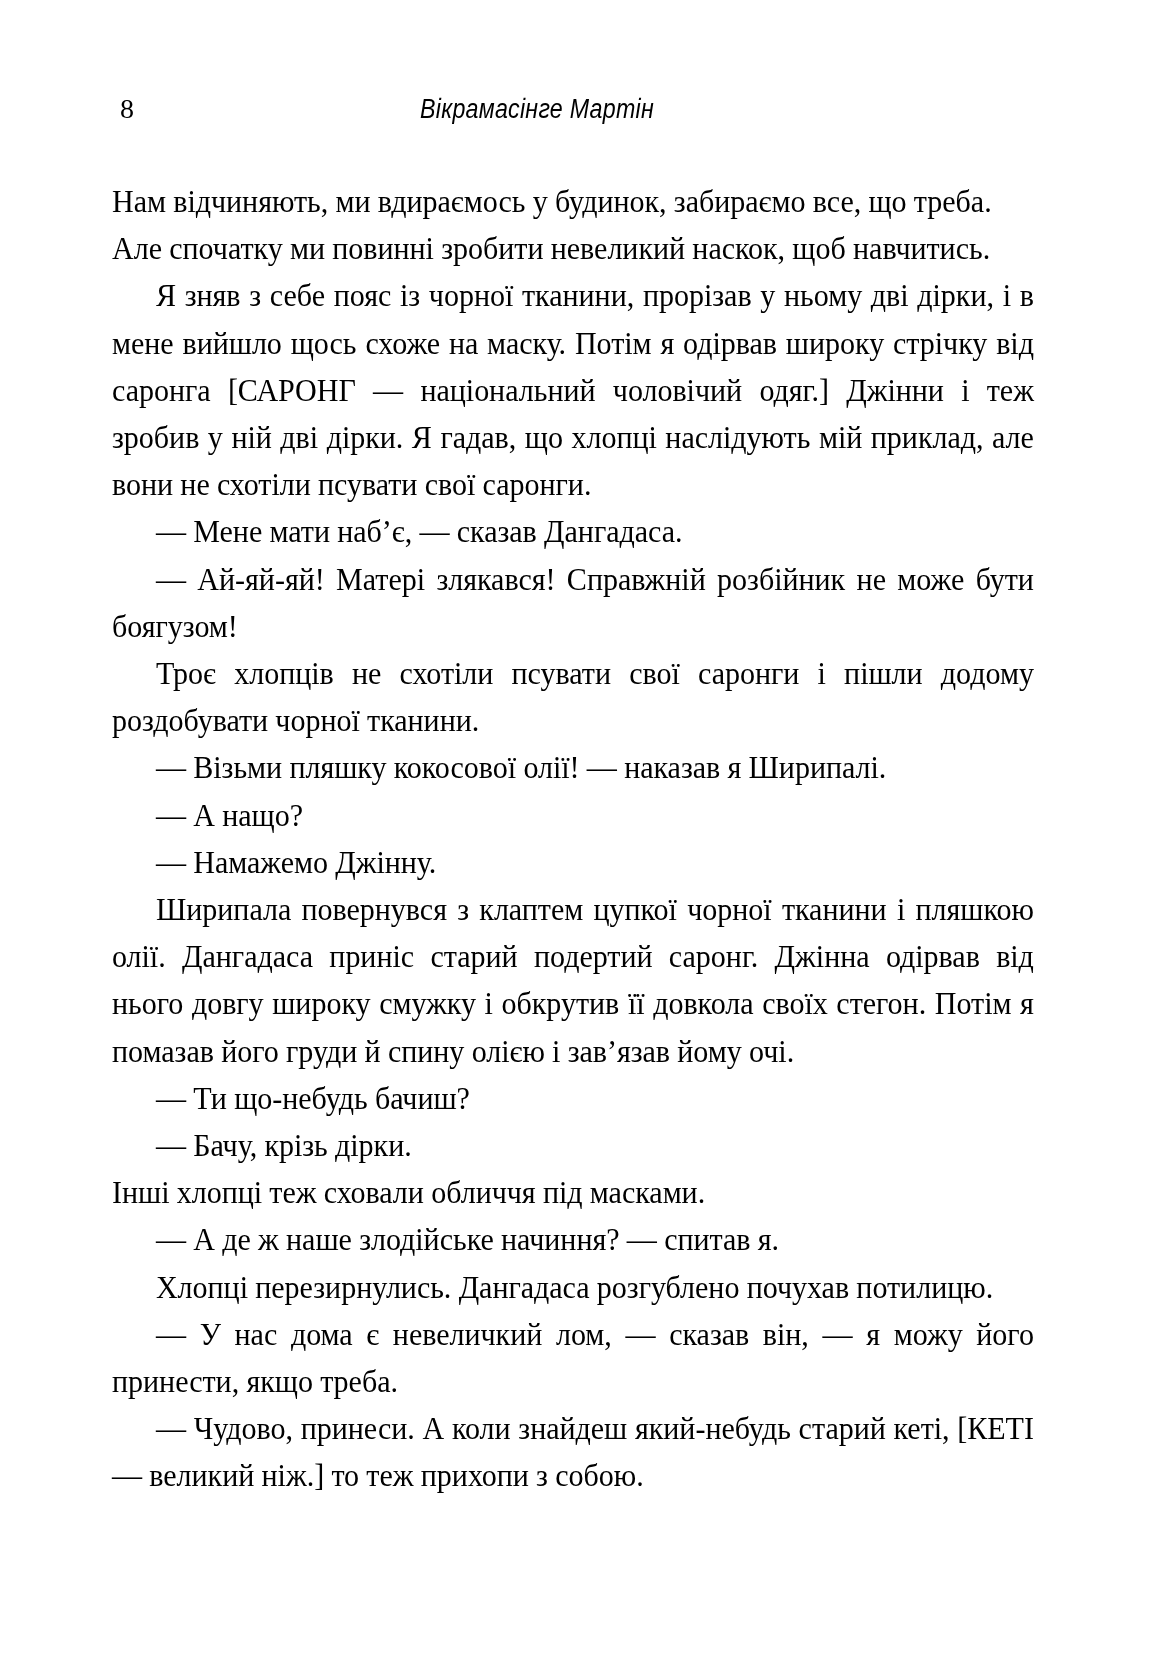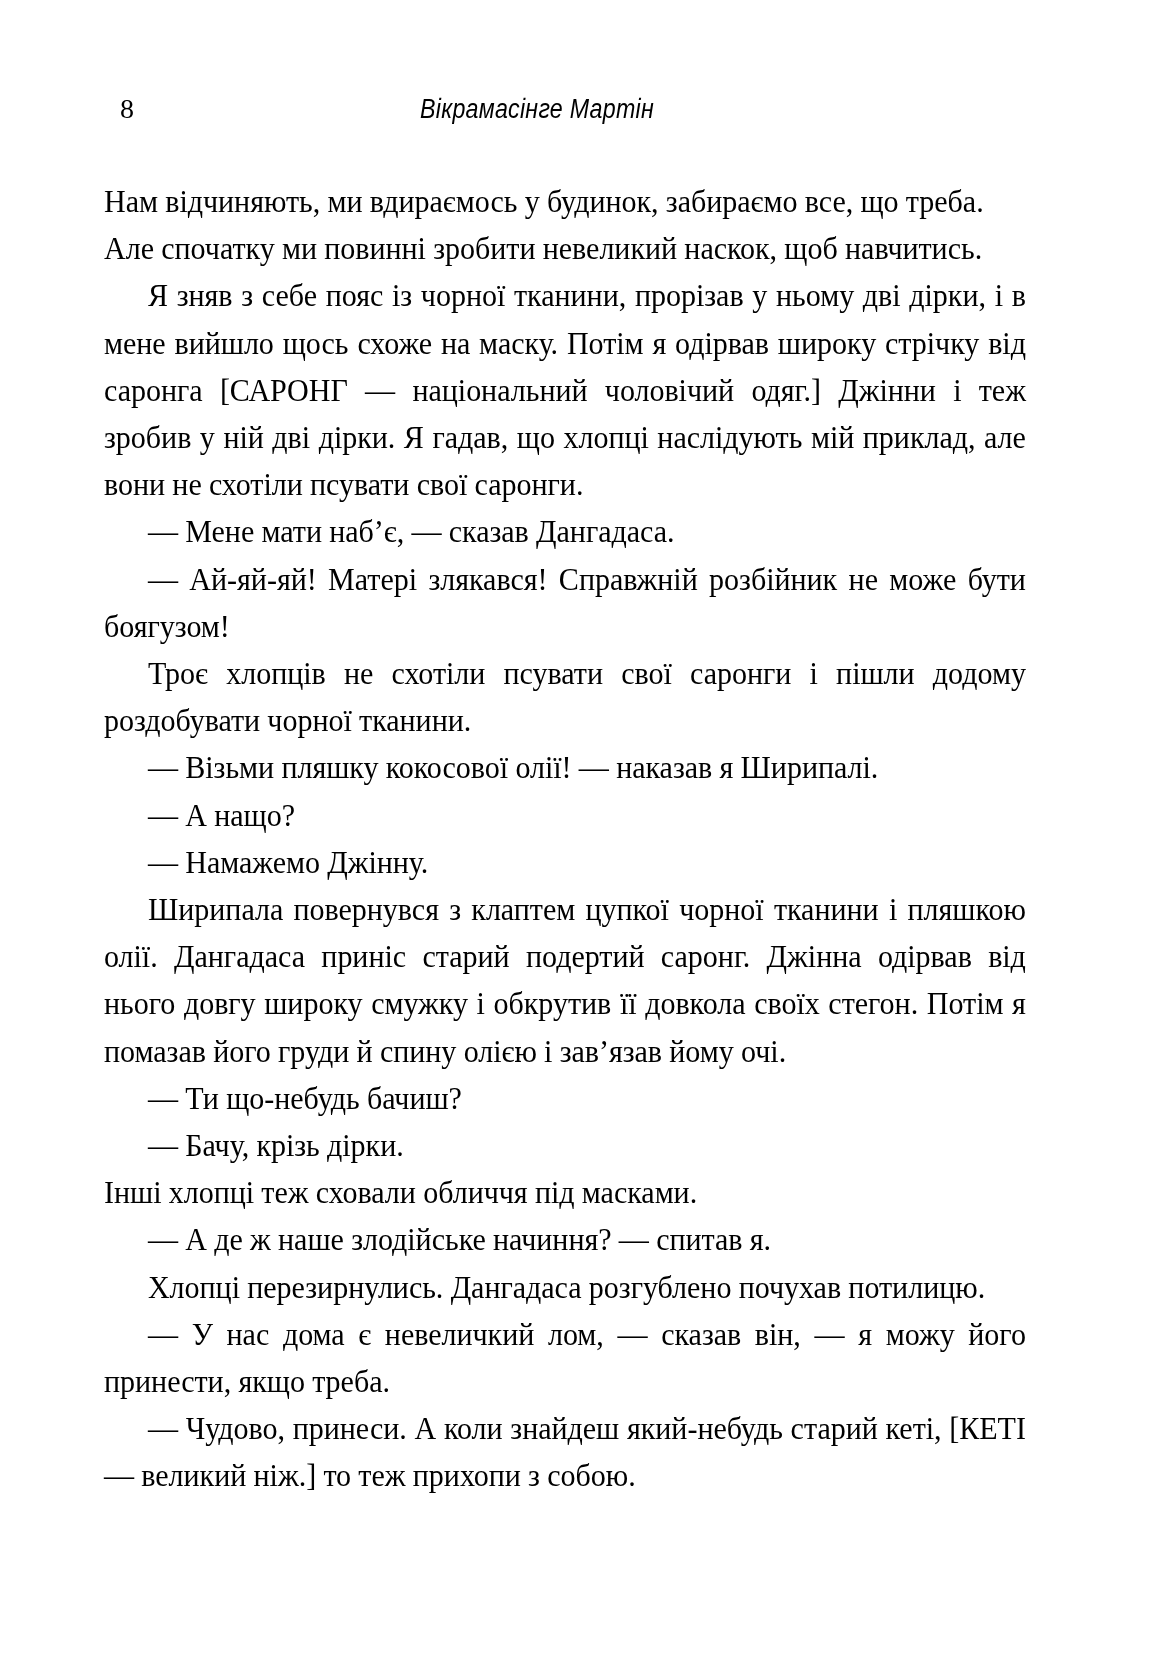--- a/index.html
+++ b/index.html
@@ -48,21 +48,21 @@
     transform: scaleX(0.86);
     transform-origin: left center;
     white-space: nowrap;
     letter-spacing: 0.3px;
   }
 
   
   .textblock {
     position: absolute;
     top: 178px;
-    left: 104px;
+    left: 112px;
     width: 922px;
   }
   .para {
     margin: 0;
     font-size: 31.5px;
     line-height: 47.2px;
     text-align: justify;
     text-justify: inter-word;
     word-spacing: -0.2px;
     letter-spacing: -0.05px;

